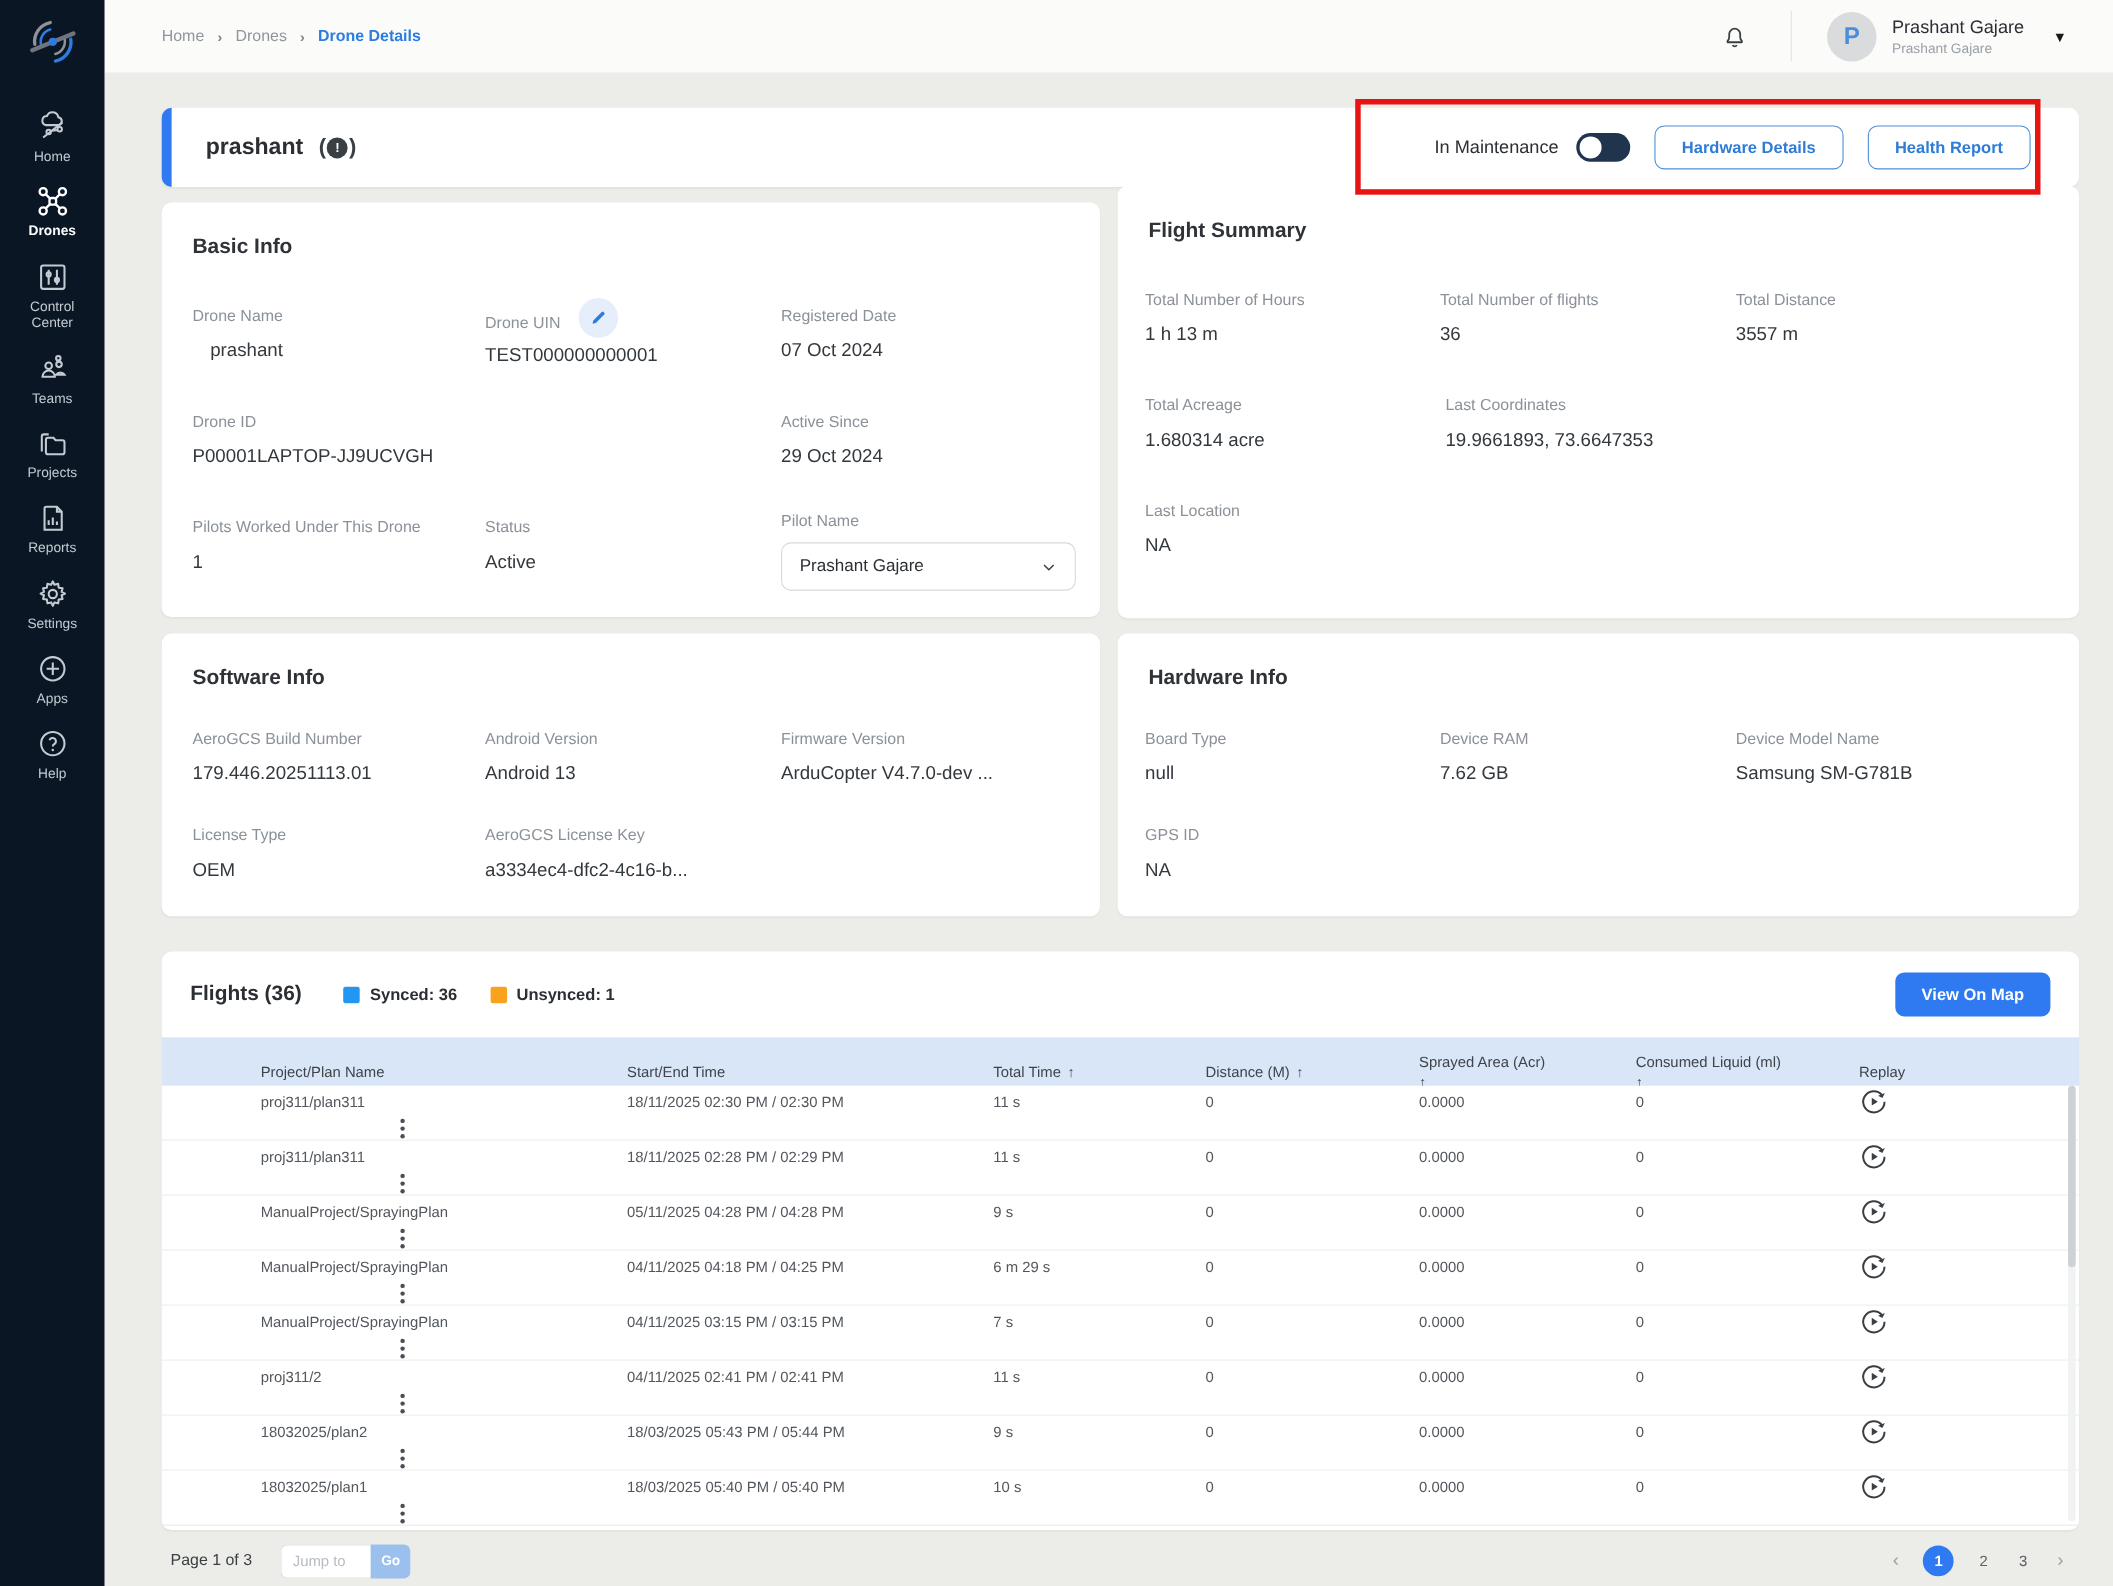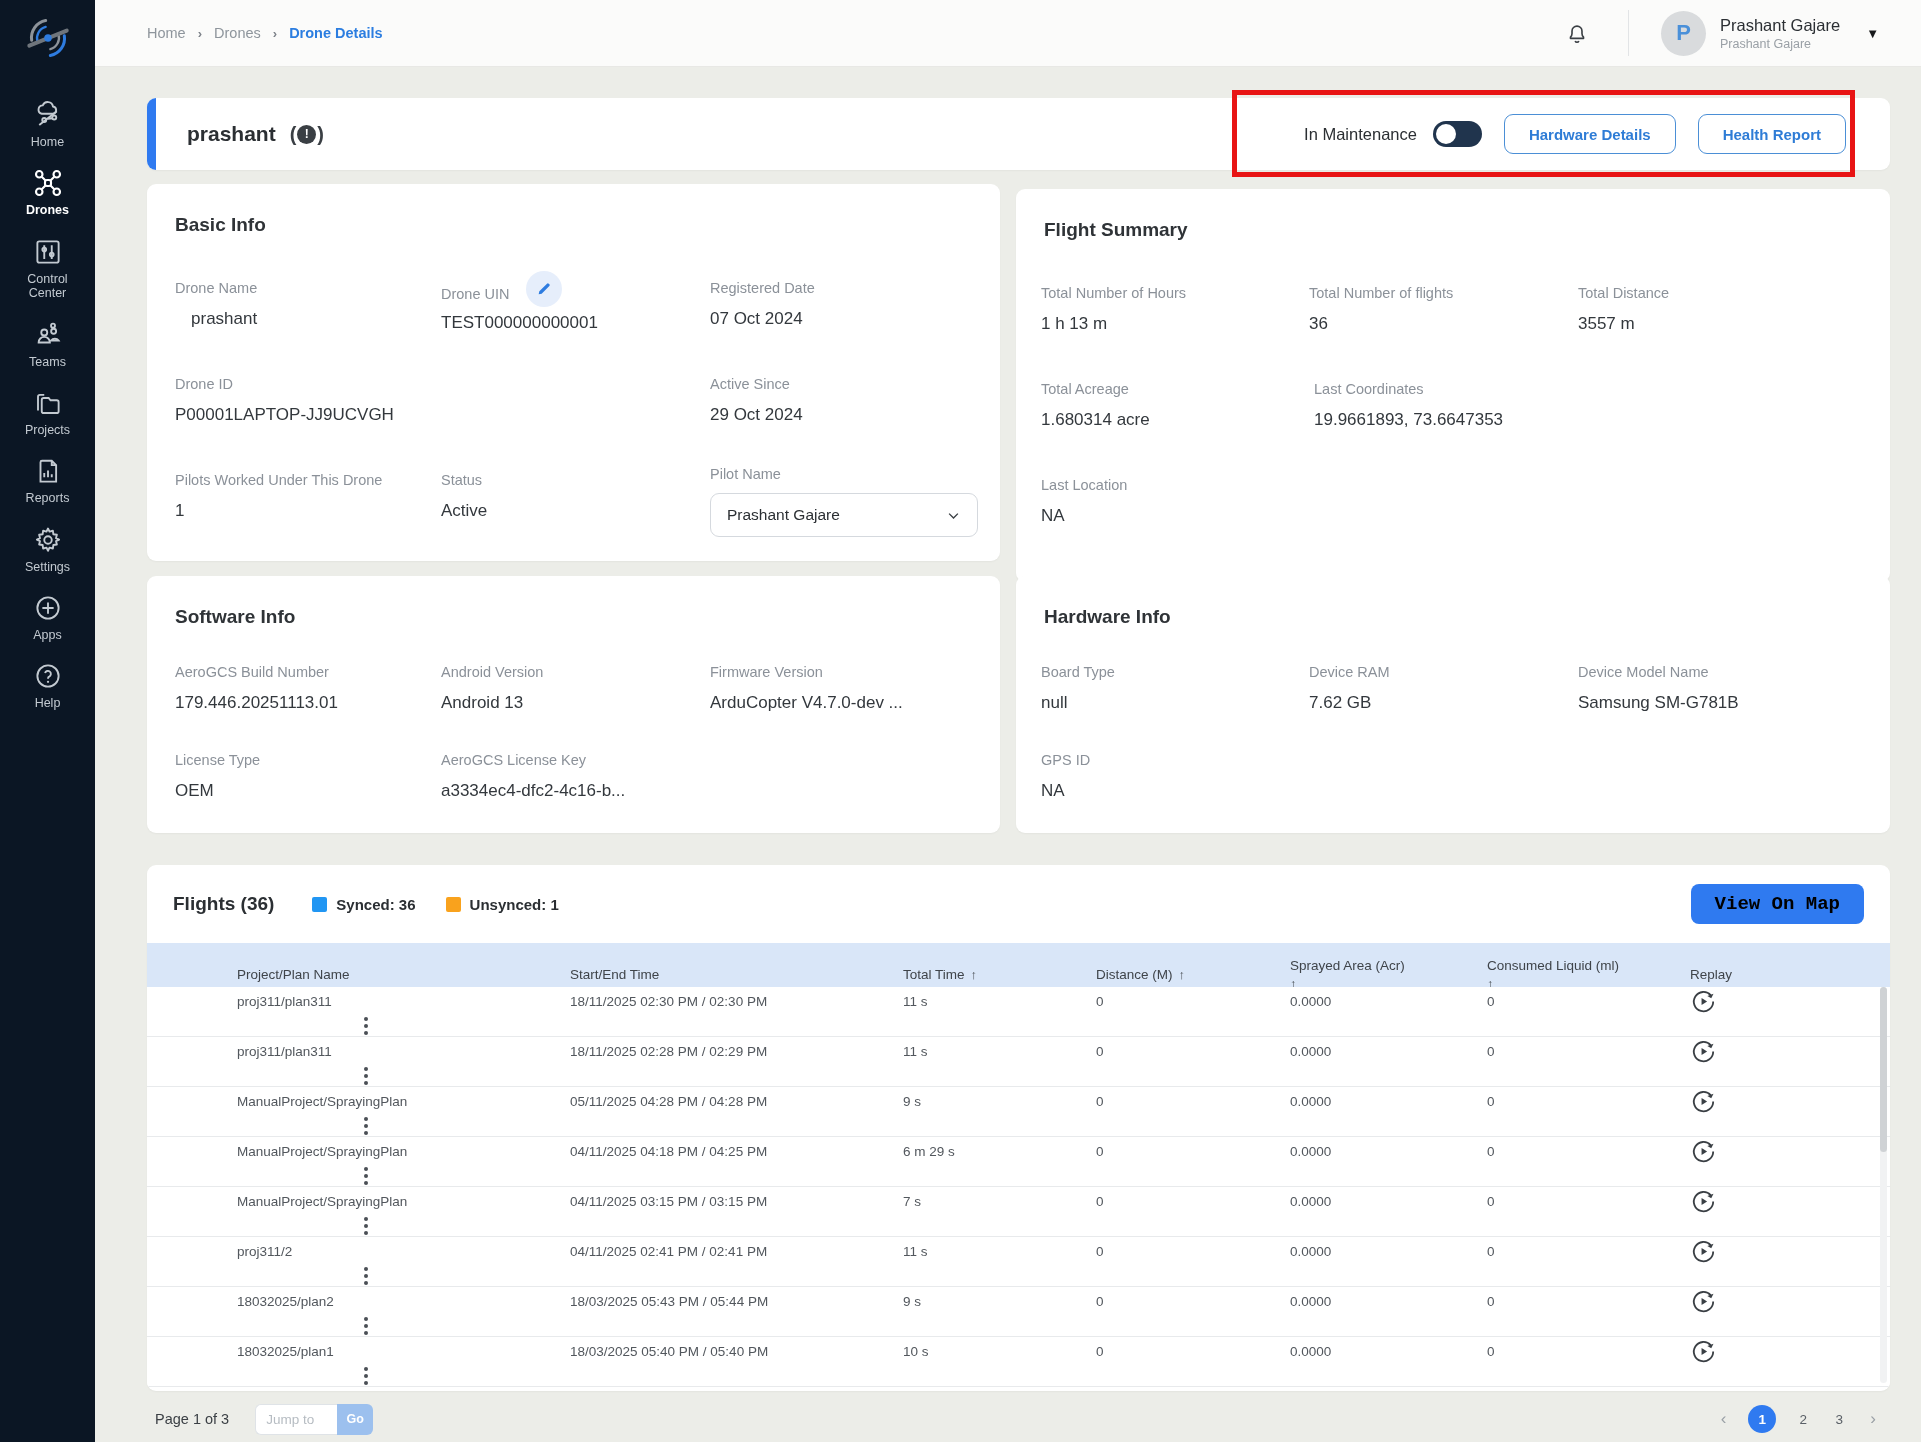--- a/index.html
+++ b/index.html
@@ -47,36 +47,36 @@
   .toggle .knob { position:absolute; left:3px; top:3px; width:20px; height:20px; border-radius:50%; background:#ffffff; }
   .btn-outline { height:40px; padding:0 24px; border:1.5px solid #4b8fd6; border-radius:9px; background:#fff; color:#2e7cd6; font-weight:bold; font-size:15px; display:flex; align-items:center; cursor:pointer; font-family:inherit; }
   .highlight-box { position:absolute; left:1232px; top:90px; width:623px; height:87px; border:5px solid #e81414; z-index:9; pointer-events:none; }
 
   
   .card-title { position:absolute; left:28px; top:30px; font-size:19px; font-weight:bold; color:#2f3337; }
   .field { position:absolute; }
   .field .lbl { font-size:14.5px; color:#8b9199; display:flex; align-items:center; }
   .field .val { font-size:17px; color:#33383d; margin-top:13px; }
   .basic-card  { left:52px;  top:117px; width:853px; height:377px; }
-  .summary-card{ left:921px; top:122px; width:874px; height:393px; }
+  .summary-card{ left:921px; top:102px; width:874px; height:393px; }
   .software-card{ left:52px;  top:509px; width:853px; height:257px;padding-left:31px; }
   .hardware-card{ left:921px; top:509px; width:874px; height:257px; }
   .edit-circle { width:36px; height:36px; border-radius:50%; background:#e6eefb; display:flex; align-items:center; justify-content:center; margin-left:16px; margin-top:-9px; cursor:pointer; }
   .select { width:268px; height:44px; border:1px solid #d5d9de; border-radius:9px; margin-top:11px; display:flex; align-items:center; justify-content:space-between; padding:0 16px; font-size:15.5px; color:#2b2f33; cursor:pointer; background:#fff; }
   .select .chev { color:#3a3f44; }
 
   
   .flights-card { left:52px; top:798px; width:1743px; height:526px; overflow:hidden; }
   .flights-head { position:absolute; top:0; left:0; right:0; height:78px; display:flex; align-items:center; padding:0 26px; }
   .flights-title { font-size:19px; font-weight:bold; color:#2b2f33; }
   .legend { display:flex; align-items:center; gap:9px; margin-left:38px; font-size:15px; color:#2b2f33; font-weight:600; }
   .swatch { width:15px; height:15px; border-radius:2px; }
   .swatch.synced { background:var(--synced,#2196f3); }
   .swatch.unsynced { background:var(--unsynced,#f9a21d); }
-  .btn-primary { margin-left:auto; height:40px; padding:0 24px; background:var(--accent,#3d85f0); border:none; border-radius:8px; color:#000000; font-weight:bold; font-size:19px; cursor:pointer; font-family:Liberation Mono, monospace; }
+  .btn-primary { margin-left:auto; height:40px; padding:0 24px; background:var(--accent,#3d85f0); border:none; border-radius:8px; color:#ffffff; font-weight:bold; font-size:15px; cursor:pointer; font-family:Liberation Sans, sans-serif; }
   .tgrid { display:grid; grid-template-columns:333px 333px 193px 194px 197px 203px 200px; padding-left:90px; align-items:center; }
   .thead { position:absolute; top:78px; left:0; right:0; height:62px; background:#d9e6f8; font-size:13.5px; color:#3f444a; }
   .th { display:flex; align-items:center; gap:6px; }
   .th.two-line { flex-direction:column; align-items:flex-start; justify-content:center; gap:3px; }
   .sort-arrow { font-size:13px; color:#4a4f55; cursor:pointer; }
   .tbody { position:absolute; top:122px; left:0; right:0; }
   .trow { height:50px; border-bottom:1px solid #e8eaec; font-size:13.5px; color:#52575d; cursor:pointer; background:#fff; }
   .replay-btn { display:flex; cursor:pointer; width:28px; }
   .kebab { display:flex; flex-direction:column; gap:3px; align-items:center; margin-left:122px; cursor:pointer; width:14px; }
   .kebab i { width:4px; height:4px; border-radius:50%; background:#4a4f55; }

